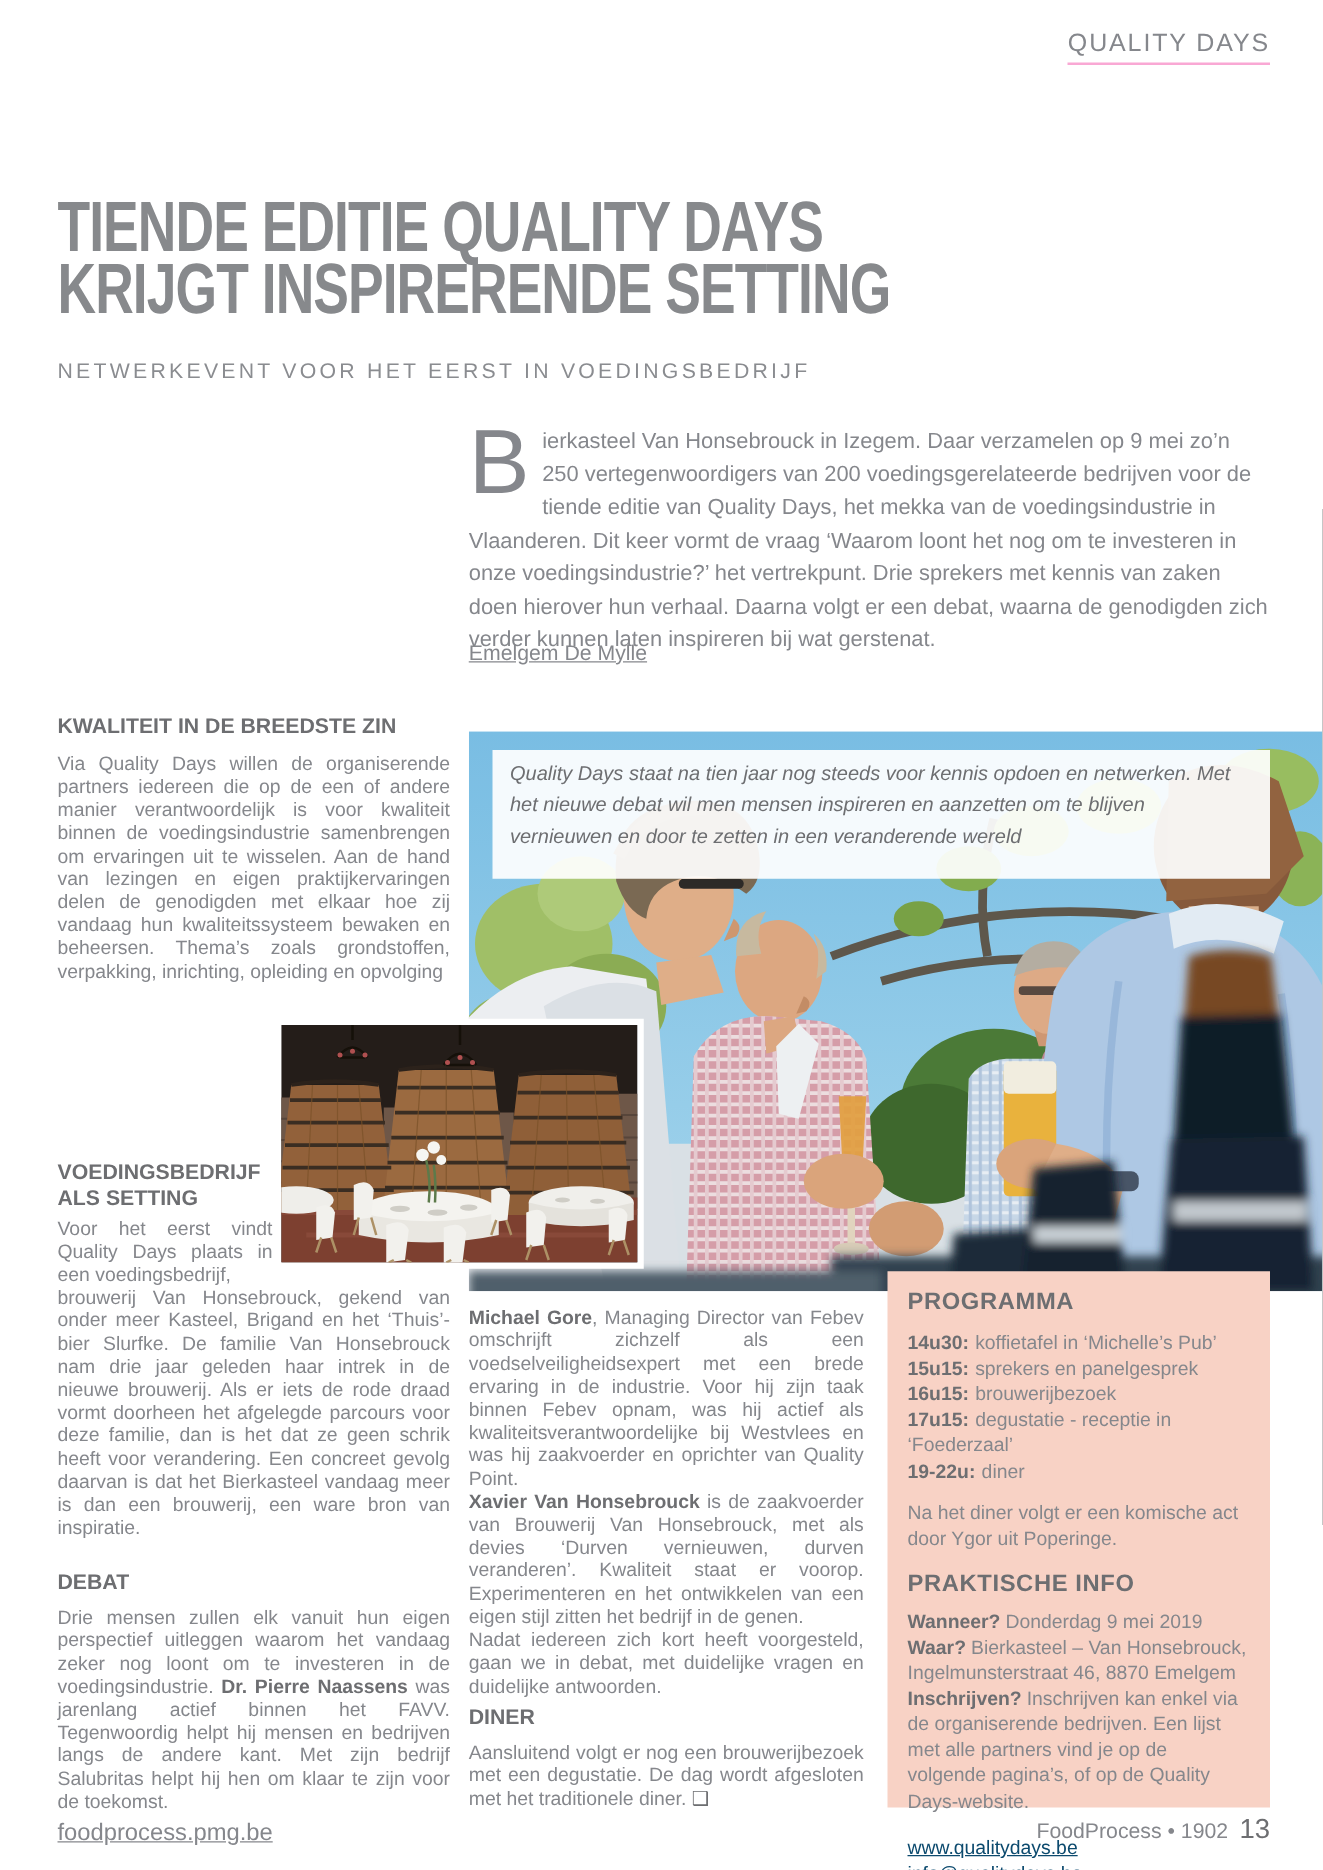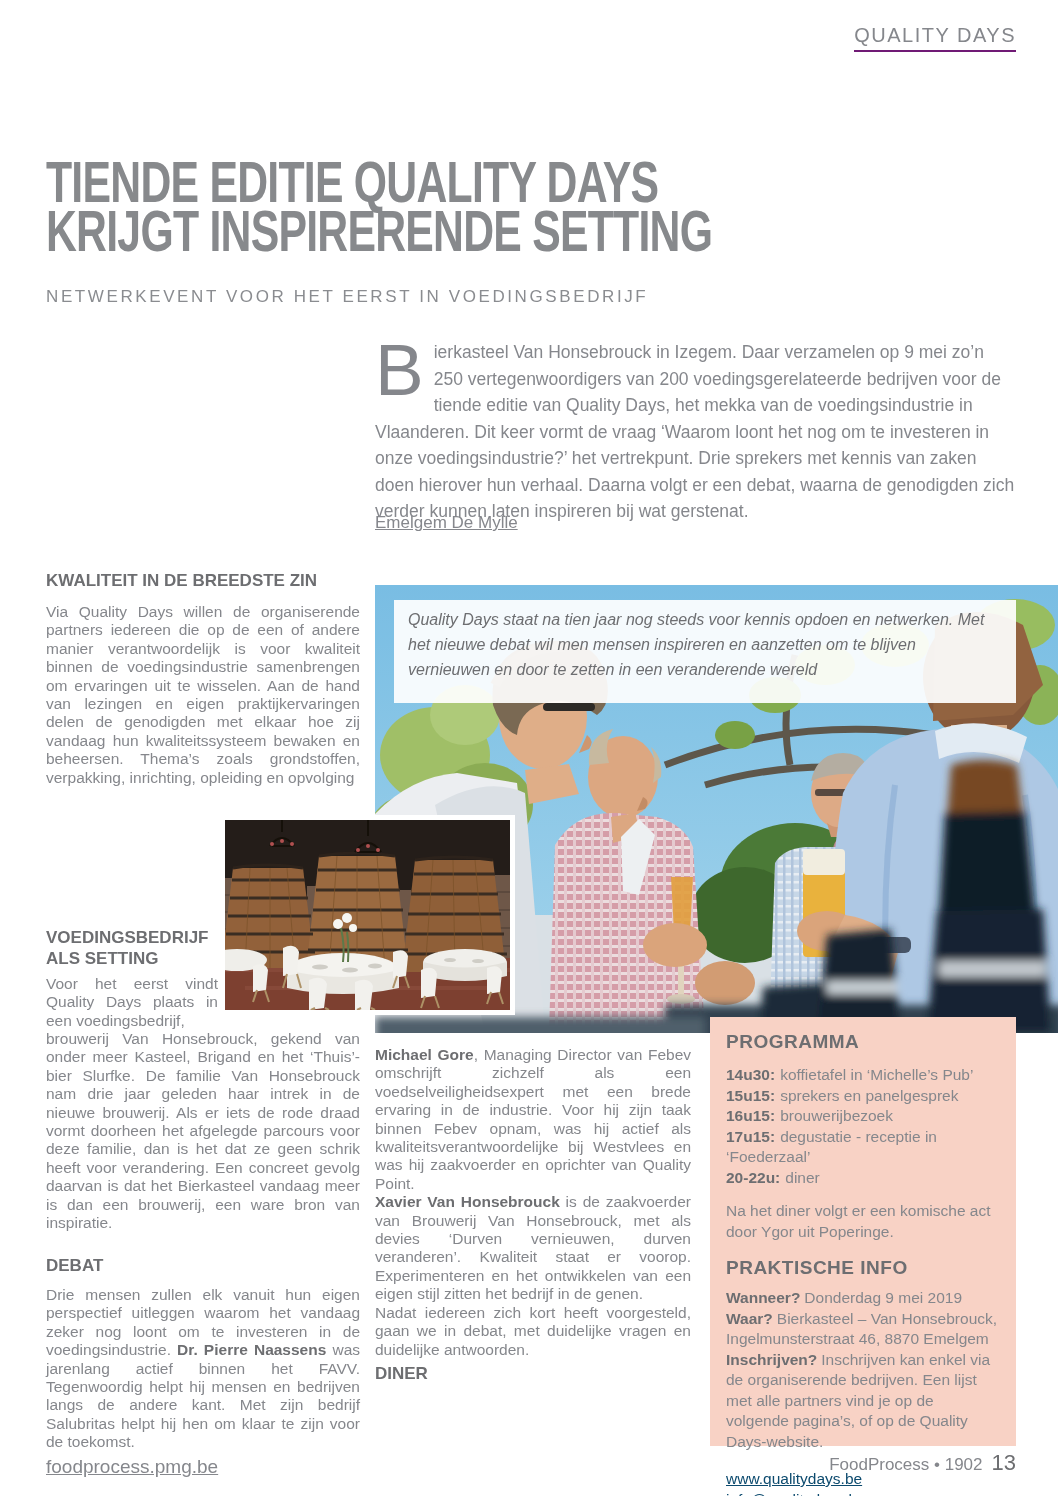--- a/index.html
+++ b/index.html
@@ -1,21 +1,21 @@
 <!DOCTYPE html>
 <html><head>
 <meta charset="utf-8">
 <style>
   html,body{margin:0;padding:0;background:#9a9a9a;}
   .page{position:relative;width:1058px;height:1496px;background:#ffffff;margin:0 auto;
         font-family:"Liberation Sans","DejaVu Sans",sans-serif;overflow:hidden;}
 
   
   .hdr{position:absolute;top:24px;right:42px;font-size:20px;letter-spacing:1.5px;
-       color:#85878c;padding-bottom:3px;border-bottom:2px solid #701a75;font-weight:400;}
+       color:#85878c;padding-bottom:3px;border-bottom:2px solid #f9a8d4;font-weight:400;}
 
   
   .title{position:absolute;left:46px;top:158px;color:#87898c;font-weight:bold;}
   .title .tl{display:block;font-size:57px;line-height:49px;transform:scaleX(0.75);
              transform-origin:0 0;white-space:nowrap;letter-spacing:-1px;}
   .subtitle{position:absolute;left:46px;top:287px;font-size:17px;letter-spacing:2.6px;
             color:#8a8c90;font-weight:400;}
 
   
   .intro{position:absolute;left:375px;top:339px;width:640px;font-size:17.5px;
@@ -312,29 +312,32 @@
       </g>
     </svg>
   </div>
 
   <div class="body-txt" style="left:375px;top:1046px;width:316px;">
     <span class="lead">Michael Gore</span><span>, Managing Director van Febev omschrijft zichzelf als een voedselveiligheidsexpert met een brede ervaring in de industrie. Voor hij zijn taak binnen Febev opnam, was hij actief als kwaliteitsverantwoordelijke bij Westvlees en was hij zaakvoerder en oprichter van Quality Point.</span><br>
     <span class="lead">Xavier Van Honsebrouck</span><span> is de zaakvoerder van Brouwerij Van Honsebrouck, met als devies ‘Durven vernieuwen, durven veranderen’. Kwaliteit staat er voorop. Experimenteren en het ontwikkelen van een eigen stijl zitten het bedrijf in de genen.</span><br>
     <span>Nadat iedereen zich kort heeft voorgesteld, gaan we in debat, met duidelijke vragen en duidelijke antwoorden.</span>
   </div>
   <div class="h-sec" style="left:375px;top:1363px;width:316px;">DINER</div>
+  <p class="body-txt" style="left:375px;top:1394px;width:316px;margin:0;">
+    <span>Aansluitend volgt er nog een brouwerijbezoek met een degustatie. De dag wordt afgesloten met het traditionele diner. </span><span class="endmark">❑</span>
+  </p>
 
   <div class="pinkbox">
     <div class="bx-h">PROGRAMMA</div>
     <div class="prog-list">
       <div><span class="t">14u30:</span><span>koffietafel in ‘Michelle’s Pub’</span></div>
       <div><span class="t">15u15:</span><span>sprekers en panelgesprek</span></div>
       <div><span class="t">16u15:</span><span>brouwerijbezoek</span></div>
       <div><span class="t">17u15:</span><span>degustatie - receptie in ‘Foederzaal’</span></div>
-      <div><span class="t">20-22u:</span><span>diner</span></div>
+      <div><span class="t">19-22u:</span><span>diner</span></div>
     </div>
     <div class="bx-note">Na het diner volgt er een komische act door Ygor uit Poperinge.</div>
     <div class="bx-h bx-h2">PRAKTISCHE INFO</div>
     <div class="info-list">
       <span class="t">Wanneer?</span><span>Donderdag 9 mei 2019</span><br>
       <span class="t">Waar?</span><span>Bierkasteel – Van Honsebrouck, Ingelmunsterstraat 46, 8870 Emelgem</span><br>
       <span class="t">Inschrijven?</span><span>Inschrijven kan enkel via de organiserende bedrijven. Een lijst met alle partners vind je op de volgende pagina’s, of op de Quality Days-website.</span>
     </div>
     <div class="bx-links">
       <a>www.qualitydays.be</a>

